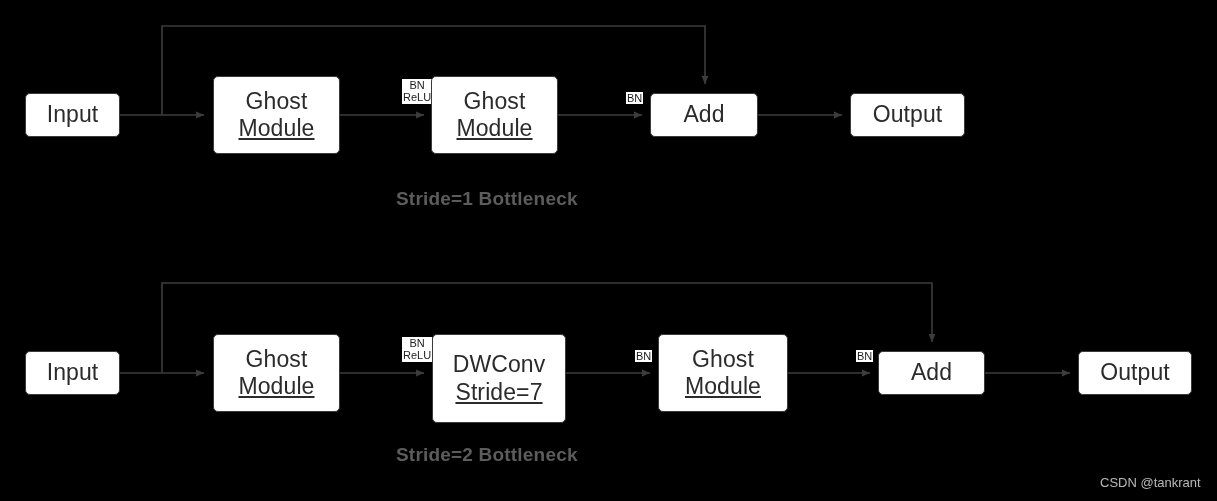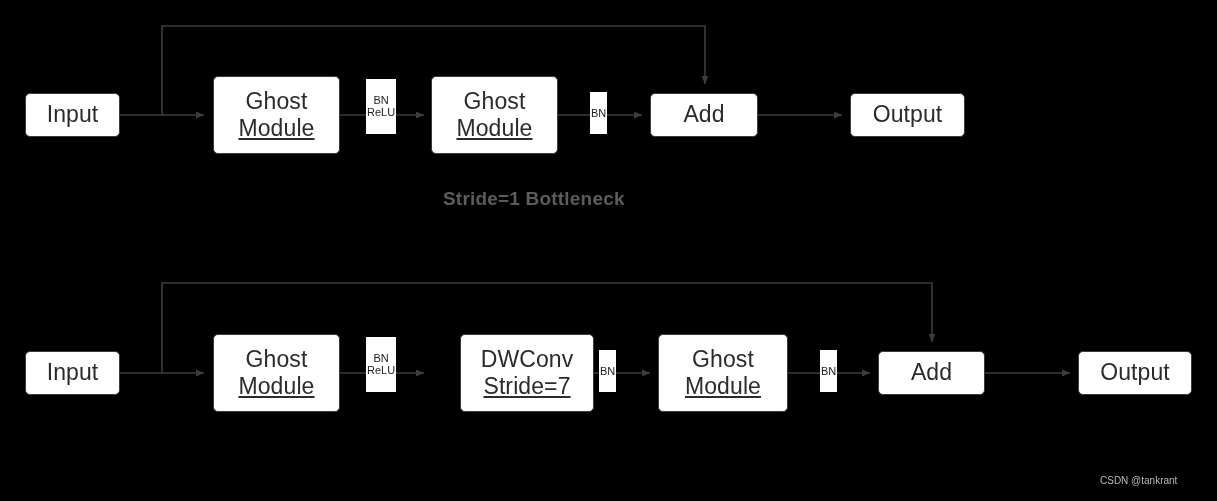--- a/index.html
+++ b/index.html
@@ -40,35 +40,36 @@
     white-space: nowrap;
   }
   .node .line2 { display: block; text-decoration: underline; }
   .edge-label {
     position: absolute;
     background: #ffffff;
     color: #1c1c1c;
     font-size: 11px;
     line-height: 1.12;
     text-align: center;
-    padding: 15px 1px;
+    padding: 0px 1px;
     white-space: nowrap;
+    margin-left: 36px;
   }
   .caption {
     position: absolute;
     color: #5c5c5c;
     font-size: 19px;
     font-weight: bold;
     letter-spacing: 0.2px;
     white-space: nowrap;
   }
   .watermark {
     position: absolute;
     color: #d8d8d8;
-    font-size: 10px;
+    font-size: 13px;
     opacity: 0.85;
     white-space: nowrap;
   }
 </style>
 </head>
 <body>
 
 <div id="canvas">
 
   <svg class="wires" viewBox="0 0 1217 501">
@@ -118,37 +119,37 @@
   </div>
 
   <div class="node" style="left:650px; top:93px; width:108px; height:44px;">
     <span>Add</span>
   </div>
 
   <div class="node" style="left:850px; top:93px; width:115px; height:44px;">
     <span>Output</span>
   </div>
 
-  <div class="caption" style="left:396px; top:188px;margin-left:47px;">Stride=1 Bottleneck</div>
+  <div class="caption" style="left:396px; top:188px;">Stride=1 Bottleneck</div>
 
   <div class="node" style="left:25px; top:351px; width:95px; height:44px;">
     <span>Input</span>
   </div>
 
   <div class="node" style="left:213px; top:334px; width:127px; height:78px;">
     <span>Ghost</span>
     <span class="line2">Module</span>
   </div>
 
   <div class="edge-label" style="left:366px; top:337px;">
     <div>BN</div>
     <div>ReLU</div>
   </div>
 
-  <div class="node" style="left:432px; top:334px; width:134px; height:78px;margin-left:28px;">
+  <div class="node" style="left:432px; top:334px; width:134px; height:89px;">
     <span>DWConv</span>
     <span class="line2">Stride=7</span>
   </div>
 
   <div class="edge-label" style="left:599px; top:350px;">
     <div>BN</div>
   </div>
 
   <div class="node" style="left:658px; top:334px; width:130px; height:78px;">
     <span>Ghost</span>
@@ -160,16 +161,17 @@
   </div>
 
   <div class="node" style="left:878px; top:351px; width:107px; height:44px;">
     <span>Add</span>
   </div>
 
   <div class="node" style="left:1078px; top:351px; width:114px; height:44px;">
     <span>Output</span>
   </div>
 
+  <div class="caption" style="left:396px; top:444px;">Stride=2 Bottleneck</div>
 
   <div class="watermark" style="left:1100px; top:475px;">CSDN @tankrant</div>
 
 </div>
 
 </body></html>

